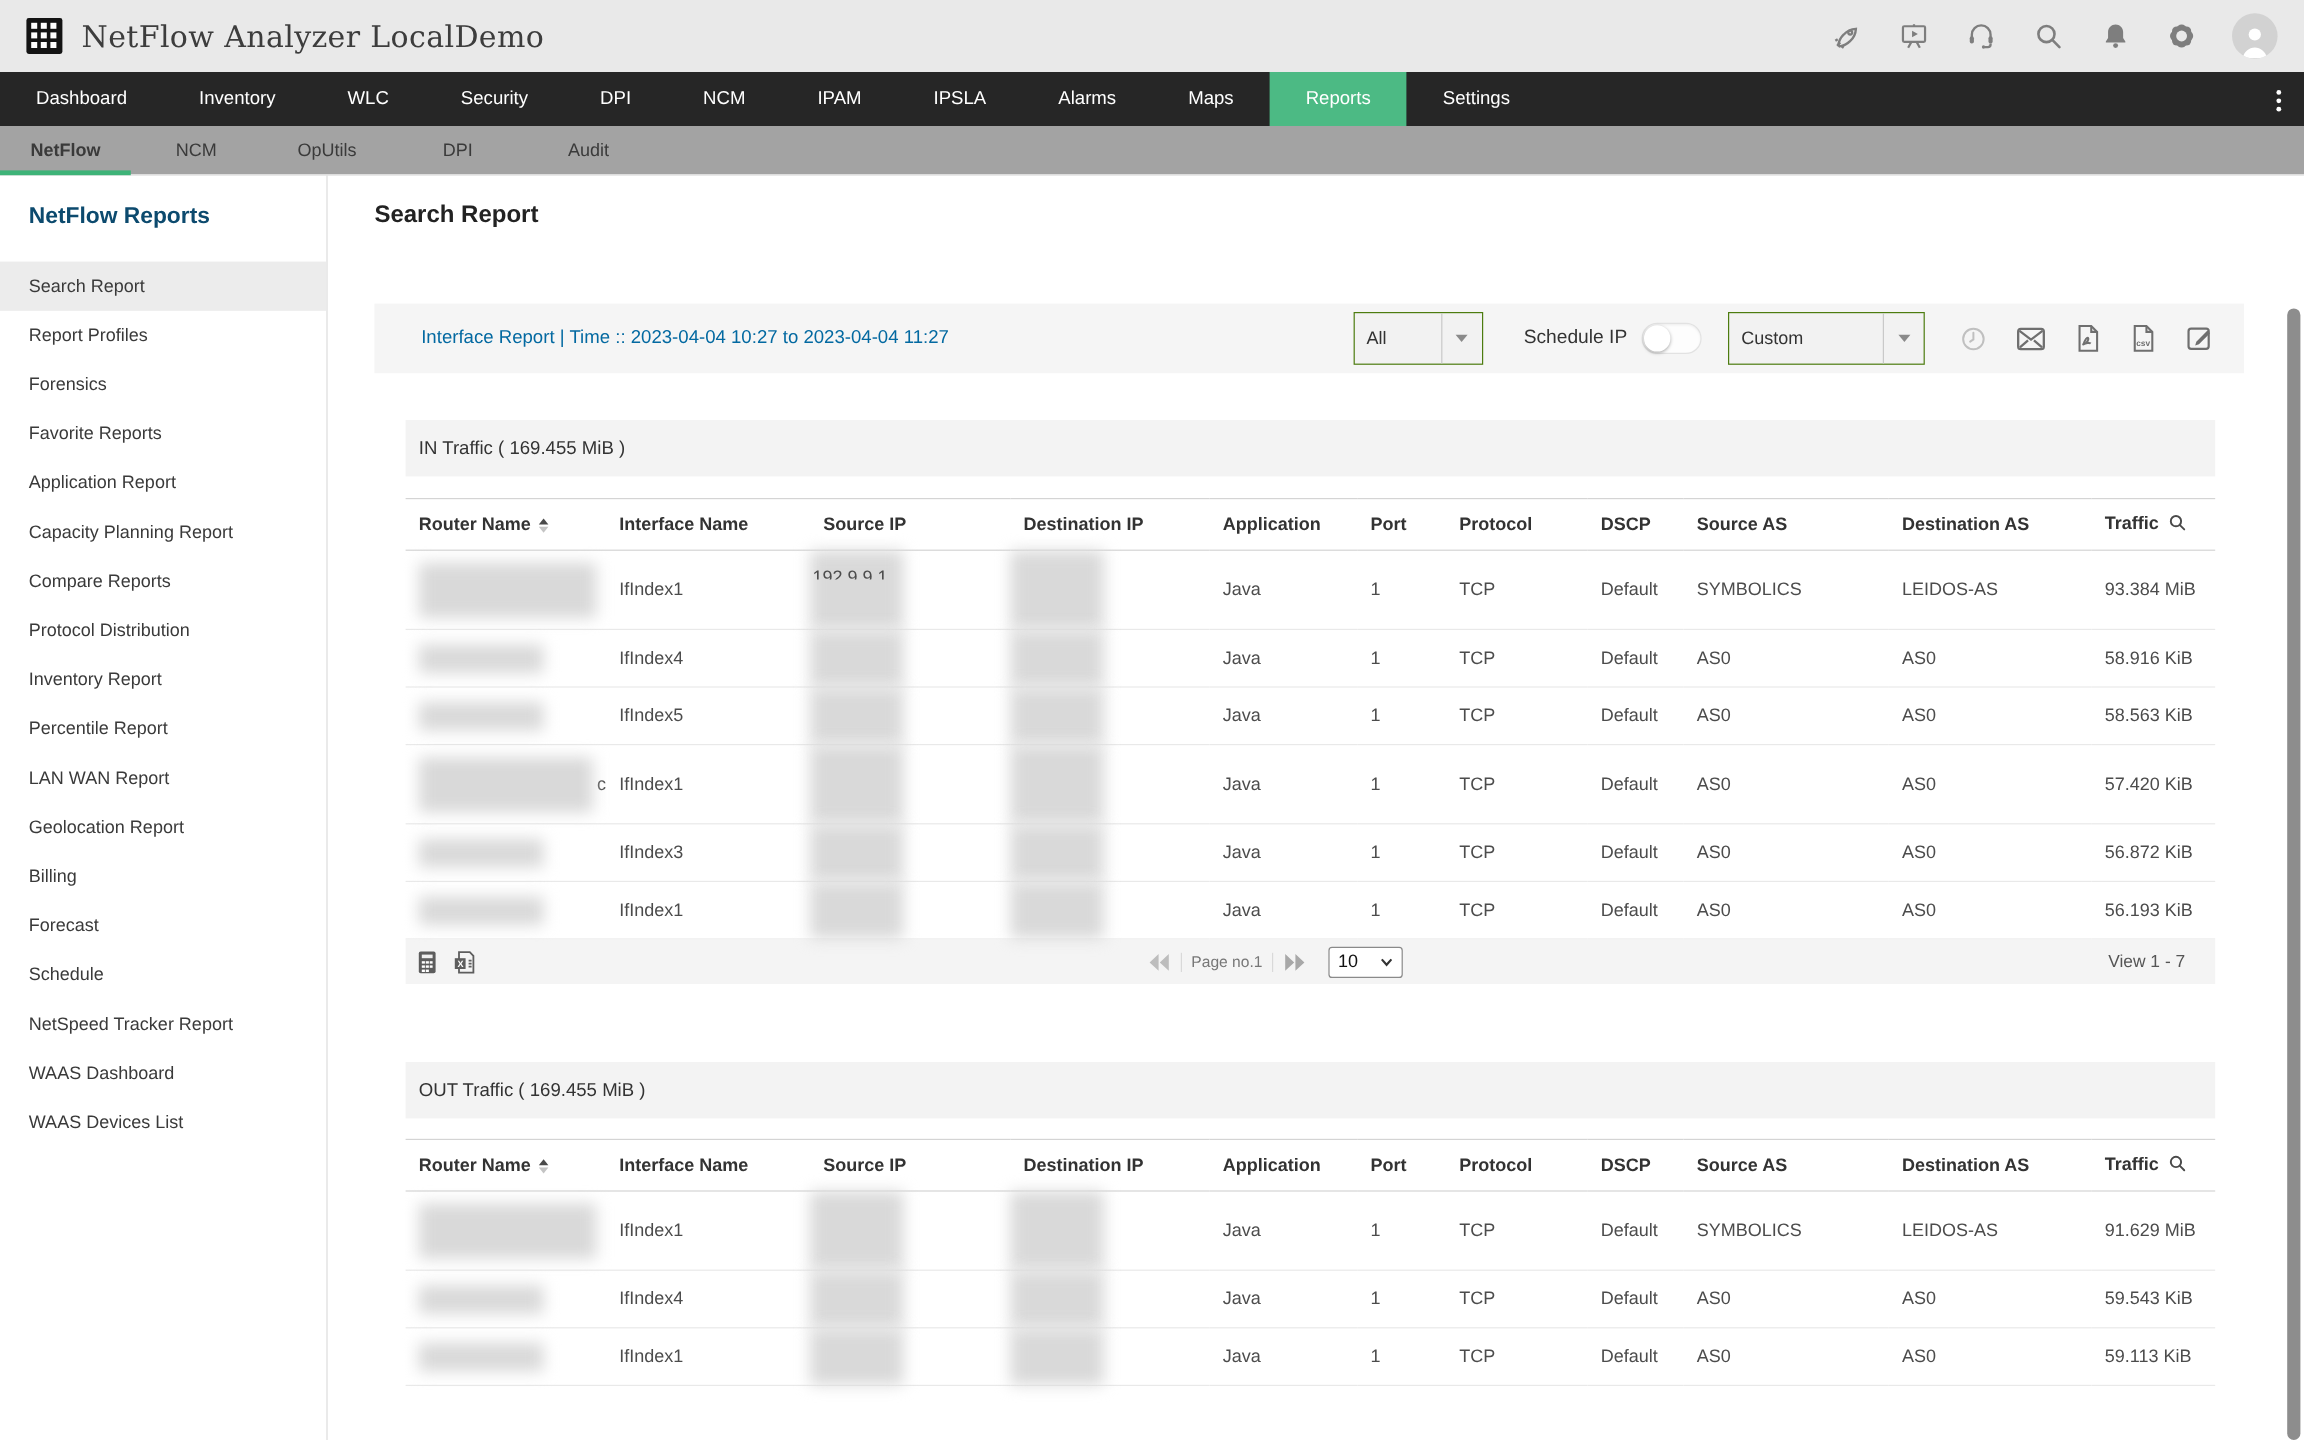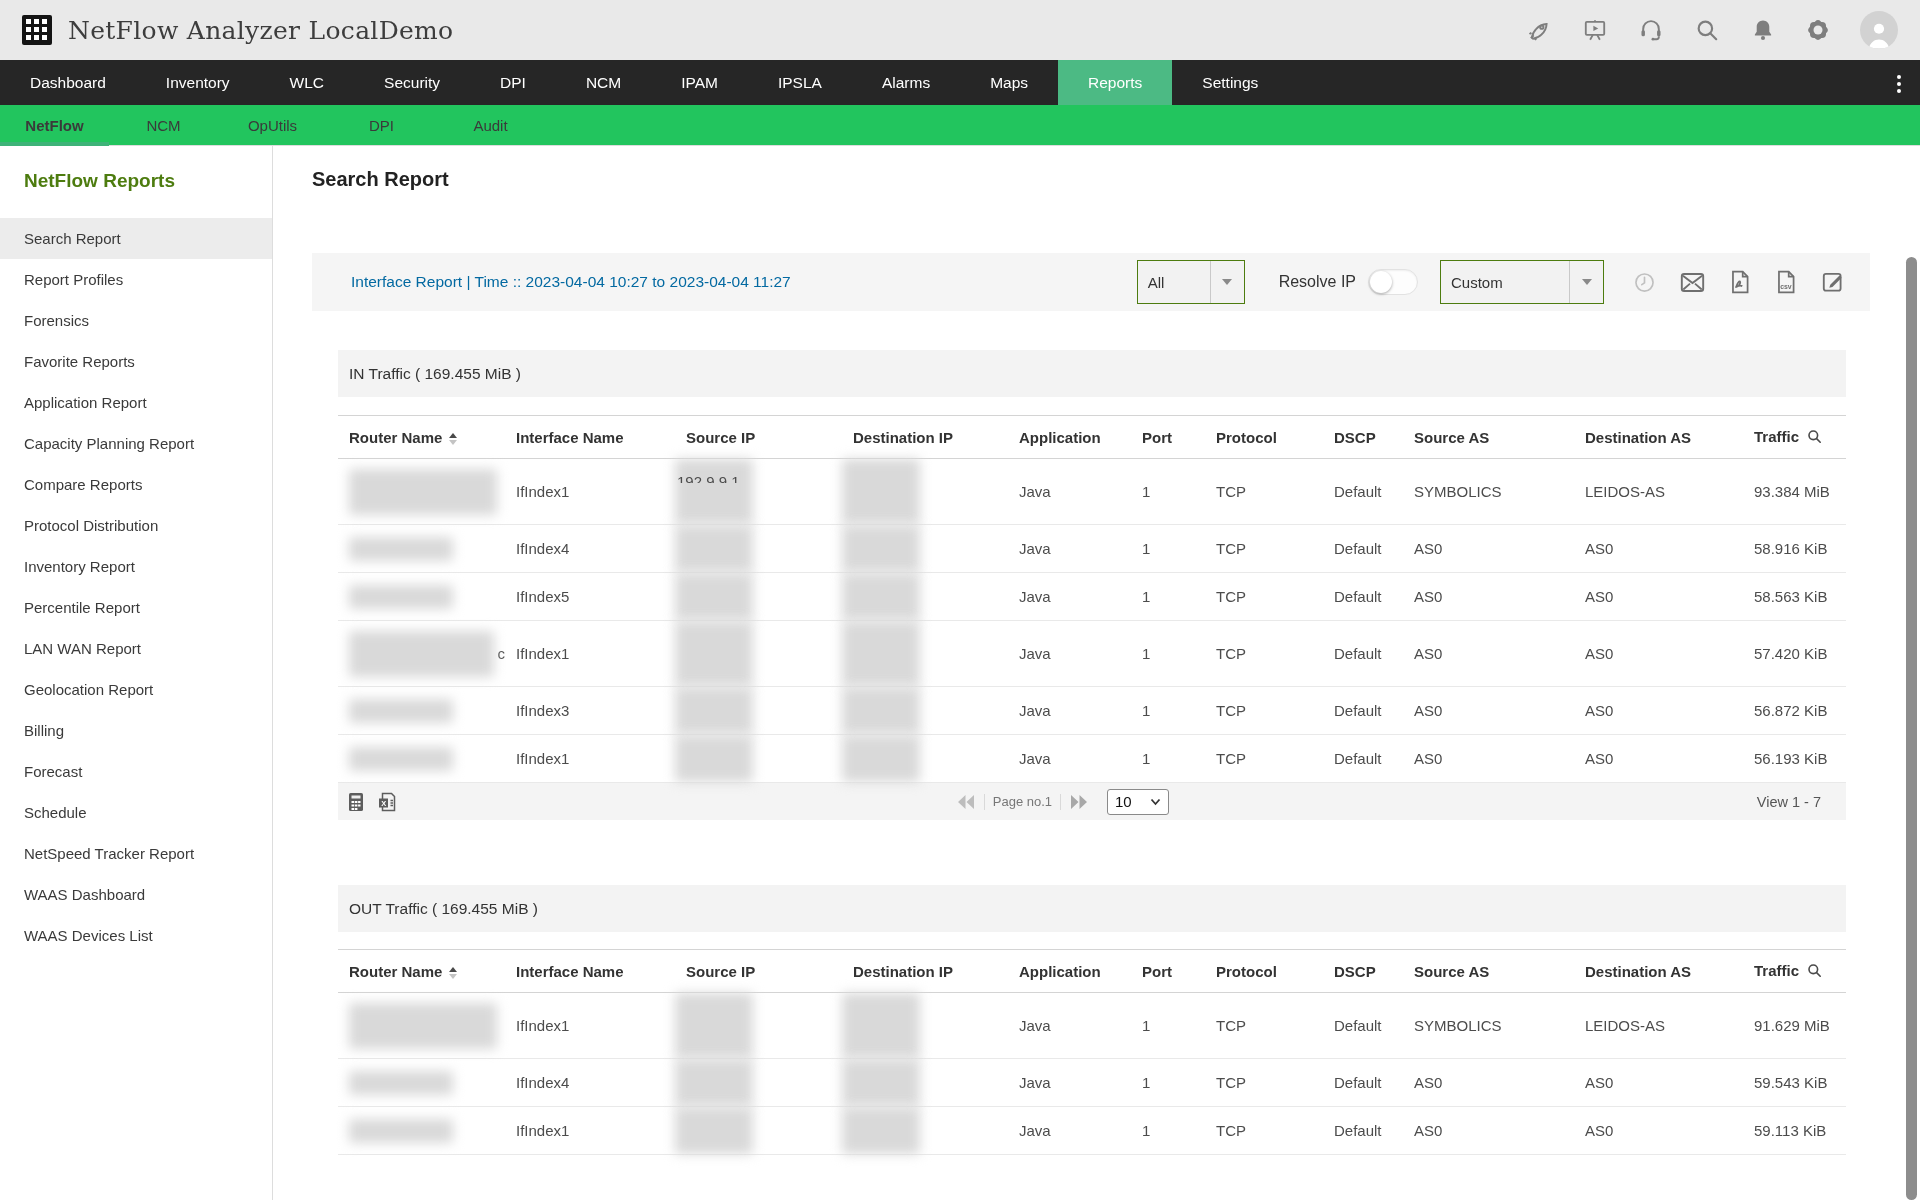--- a/index.html
+++ b/index.html
@@ -26,30 +26,30 @@
 
   
   .mainnav { height:45px; background:#262626; display:flex; align-items:stretch; position:relative; }
   .nav-tab { color:#fff; font-size:15.5px; display:flex; align-items:center; padding:0 30px; cursor:pointer; }
   .nav-tab.active { background:#4cba84; }
   .kebab { position:absolute; right:8px; top:0; height:47px; width:26px; display:flex; flex-direction:column;
     align-items:center; justify-content:center; gap:3px; cursor:pointer; }
   .kebab i { width:4px; height:4px; border-radius:50%; background:#fff; }
 
   
-  .subnav { height:41px; background:#22c55e; border-bottom:1px solid #ddd; display:flex; }
+  .subnav { height:41px; background:#a3a3a3; border-bottom:1px solid #ddd; display:flex; }
   .sub-tab { width:109px; display:flex; align-items:center; justify-content:center; font-size:15px;
     color:#3a3a3a; cursor:pointer; position:relative; }
   .sub-tab.active { font-weight:bold; }
   .sub-tab.active::after { content:""; position:absolute; left:0; right:0; bottom:-1px; height:4px; background:#3eb378; }
 
   
   .body { display:flex; height:1092px; }
   .sidebar { width:273px; border-right:1px solid #ddd; padding-top:24px; flex:none; }
-  .sidebar-title { font-size:19px; font-weight:bold; color:#4d7c0f; padding:0 24px; margin-bottom:26px; }
+  .sidebar-title { font-size:19px; font-weight:bold; color:#0c4a6e; padding:0 24px; margin-bottom:26px; }
   .side-item { height:41px; display:flex; align-items:center; padding:0 24px; font-size:15px; color:#3a3a3a; cursor:pointer; }
   .side-item.active { background:#ececec; }
   .main { flex:1; padding-top:22px; position:relative; }
   .page-title { font-size:20px; font-weight:bold; color:#222; margin-left:39px; }
 
   
   .filterbar { margin:62px 0 0 39px; width:1558px; height:58px; background:#f5f5f5;
     display:flex; align-items:center; padding:0 24px 0 39px; }
   .report-info { font-size:15.5px; color:#0369a1; }
   .fb-controls { margin-left:auto; display:flex; align-items:center; }
@@ -237,21 +237,21 @@
 
       <div class="filterbar">
         <span class="report-info">Interface Report | Time :: 2023-04-04 10:27 to 2023-04-04 11:27</span>
         <div class="fb-controls">
           <div class="dropdown">
             <span class="dd-value">All</span>
             <span class="dd-arrow">
                 <i></i>
               </span>
           </div>
-          <span class="resolve-label">Resolve IP</span>
+          <span class="resolve-label">Schedule IP</span>
           <div class="toggle">
               <div class="knob"></div>
             </div>
           <div class="dropdown wide">
             <span class="dd-value">Custom</span>
             <span class="dd-arrow">
                 <i></i>
               </span>
           </div>
           <div class="fb-icons">

